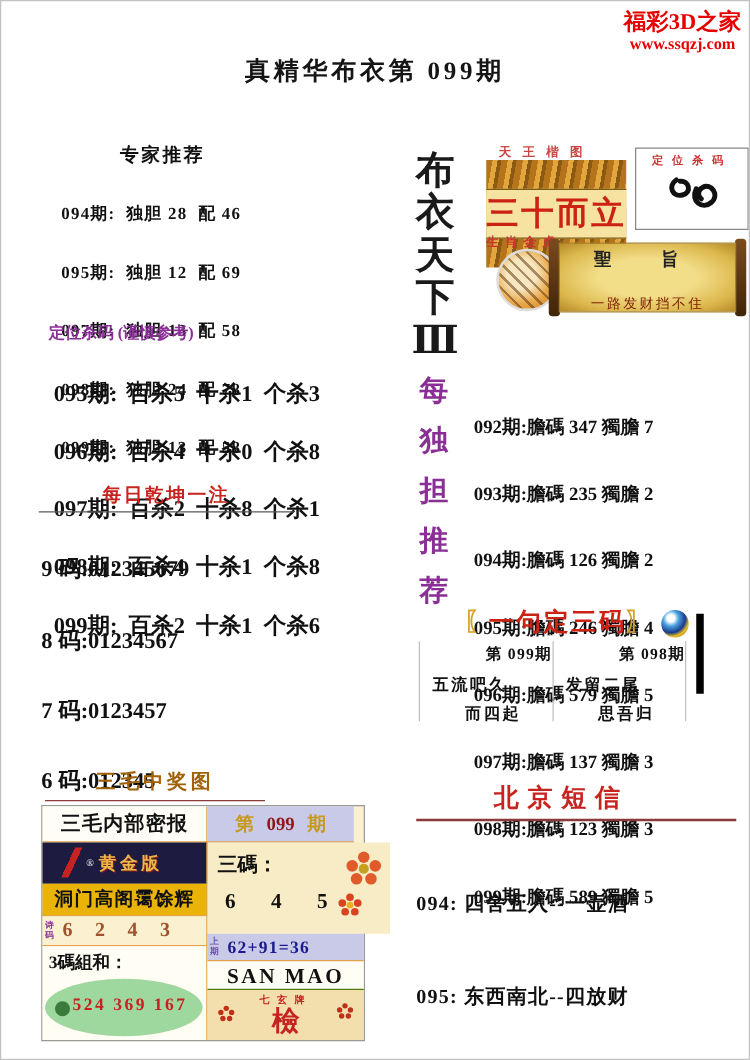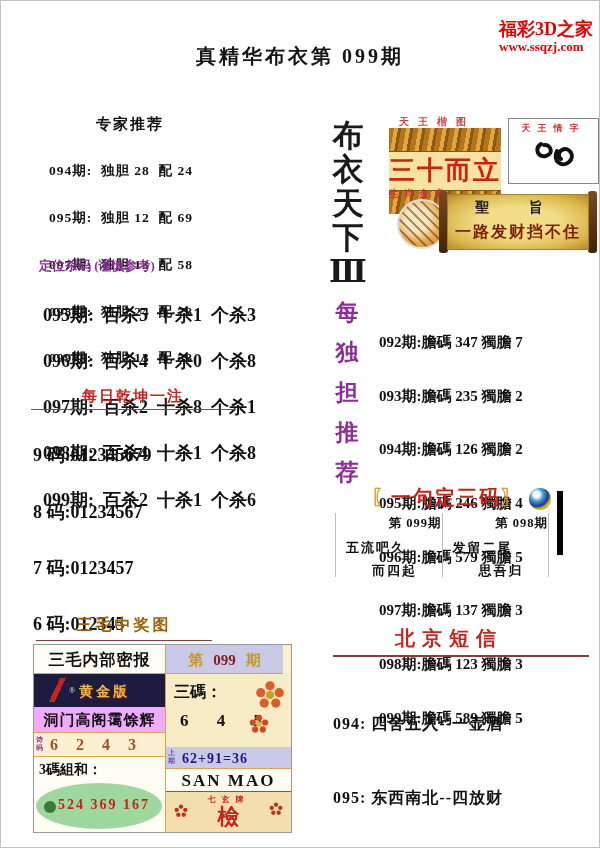--- a/index.html
+++ b/index.html
@@ -4,21 +4,21 @@
 <style>
   html,body{margin:0;padding:0;background:#e8e8e8;}
   .page{
     position:relative; width:598px; height:846px; margin:0 auto;
     background:#ffffff; border:1px solid #c2c2c2; overflow:hidden;
     font-family:"Liberation Serif","DejaVu Serif",serif; color:#111;
   }
   .abs{position:absolute;}
   .pre{white-space:pre;}
   
-  .logo{top:6px; right:6px; text-align:left; line-height:1.15;margin-top:12px;}
+  .logo{top:6px; right:6px; text-align:center; line-height:1.15;}
   .logo .l1{font-size:18px; font-weight:bold; color:#e60000;}
   .logo .l2{font-size:13px; font-weight:bold; color:#e60000;}
   .main-title{top:42px; left:0; width:100%; text-align:center;
     font-size:20px; font-weight:bold; letter-spacing:3px; color:#151515;}
   
   .expert-title{left:95px; top:114px; font-size:15px; font-weight:bold; letter-spacing:2px;}
   .expert-rows{left:48px; top:131px; font-size:13.5px; font-weight:600; line-height:15.6px; letter-spacing:1px;}
   .kill-title{left:38px; top:256px; font-size:13px; font-weight:bold; color:#8a2f96;}
   .kill-rows{left:42px; top:276px; font-size:18px; font-weight:bold; line-height:15.4px;}
   .daily-wrap{left:30px; top:386px; width:204px; text-align:center;
@@ -39,38 +39,38 @@
     border-bottom:1px solid #e0a24a; text-align:center; line-height:29px;}
   .sm-r1r .gold{color:#c8991a; font-weight:bold; font-size:15px;}
   .sm-r1r .num{color:#8b1a1a; font-weight:bold; font-size:15px; padding:0 6px;}
   .sm-banner{left:0; top:29px; width:132px; height:33px; background:#1d1b40;
     border-right:1px solid #e0a24a; text-align:center; line-height:33px;}
   .sm-banner .reg{color:#eee; font-size:8px; vertical-align:top;}
   .sm-banner .gold{color:#e8b84a; font-weight:bold; font-size:14px; letter-spacing:3px;
     text-shadow:1px 1px 0 #8c1a1a;}
   .sm-banner::after{content:""; position:absolute; left:8px; top:4px; width:30px; height:24px;
     background:linear-gradient(115deg, transparent 44%, #c62222 44%, #c62222 58%, transparent 58%);}
-  .sm-poem{left:0; top:62px; width:132px; height:26px; background:#f0abfc;
+  .sm-poem{left:0; top:62px; width:132px; height:26px; background:#eab308;
     border-right:1px solid #e0a24a; border-bottom:1px solid #e0a24a;
     font-size:15px; font-weight:bold; text-align:center; line-height:26px; letter-spacing:1px;}
   .sm-codes{left:0; top:88px; width:132px; height:24px; background:#fbf1d0;
     border-right:1px solid #e0a24a; border-bottom:1px solid #e0a24a; line-height:24px;}
   .sm-codes .tiny{position:absolute; left:2px; top:3px; width:9px; font-size:7px; line-height:8px;
     color:#8a2f96; font-weight:bold;}
   .sm-codes .digits{margin-left:16px; color:#a0522d; font-weight:bold; font-size:16px; letter-spacing:7px;}
   .sm-group{left:0; top:112px; width:132px; height:75px; background:#fffdf4;
     border-right:1px solid #e0a24a;}
   .sm-group .lab{font-size:14px; font-weight:bold; margin:4px 0 0 5px;}
   .sm-ellipse{position:absolute; left:2px; top:26px; width:126px; height:46px;
     background:#9fd89f; border-radius:50%; }
   .sm-ellipse .nums{position:absolute; left:22px; top:14px; color:#c62222; font-weight:bold;
     font-size:14px; letter-spacing:2px;}
   .sm-ellipse .pet{position:absolute; left:8px; top:18px; width:12px; height:12px;
     border-radius:50%; background:#3a7a3a;}
-  .sm-three{left:132px; top:29px; width:125px; height:73px; background:#f7ecc6;}
+  .sm-three{left:132px; top:29px; width:146px; height:73px; background:#f7ecc6;}
   .sm-three .lab{font-size:16px; font-weight:bold; margin:8px 0 0 8px;}
   .sm-three .digits{font-size:17px; font-weight:bold; letter-spacing:12px; margin:8px 0 0 14px;}
   .sm-sum{left:132px; top:102px; width:125px; height:21px; background:#c9c9e8; line-height:21px;}
   .sm-sum .tiny{position:absolute; left:2px; top:2px; width:9px; font-size:7px; line-height:8px;
     color:#6a4fb0; font-weight:bold;}
   .sm-sum .txt{margin-left:16px; color:#1a1a8c; font-weight:bold; font-size:14px; letter-spacing:1px;}
   .sm-en{left:132px; top:123px; width:125px; height:24px; background:#fffdf4;
     border-top:1px solid #e0a24a; border-bottom:1px solid #4d7c0f;
     font-size:17px; font-weight:bold; letter-spacing:2px; text-align:center; line-height:24px;}
   .sm-seal{left:132px; top:147px; width:125px; height:40px; background:#f3dfae; text-align:center;}
@@ -96,21 +96,21 @@
       repeating-linear-gradient(45deg, rgba(90,50,10,0) 0 5px, rgba(90,50,10,.5) 5px 7px),
       radial-gradient(circle at 40% 40%, #f7e7c0 0 30%, #e8a84a 60%, #c87820 100%);}
   .scroll{left:438px; top:190px; width:158px; height:62px;}
   .scroll .rod{position:absolute; top:0; width:9px; height:62px; border-radius:3px;
     background:linear-gradient(#7a4a1e,#3f2508);}
   .scroll .rodl{left:0;} .scroll .rodr{right:0;}
   .scroll .body{position:absolute; left:8px; right:8px; top:3px; bottom:3px;
     background:radial-gradient(ellipse at center, #f2dd88 0 40%, #dcb84e 75%, #b68a28 100%);
     border:1px solid #a5812d; text-align:center;}
   .scroll .t1{font-size:14px; font-weight:bold; letter-spacing:18px; color:#222; margin-top:4px;}
-  .scroll .t2{font-size:16px; font-weight:bold; color:#7c1f00; letter-spacing:2px; margin-top:5px;}
+  .scroll .t2{font-size:11px; font-weight:normal; color:#7c1f00; letter-spacing:2px; margin-top:18px;}
   .dandan-vert{left:331px; top:296px; width:30px; display:flex; flex-direction:column;
     gap:9px; text-align:center; font-size:23px; font-weight:bold; color:#8a2f96;}
   .danma-rows{left:378px; top:297px; font-size:15px; font-weight:bold; line-height:17.9px;}
   .sent-head{left:370px; top:483px; font-size:20px; font-weight:bold;}
   .sent-head .br{color:#d8a020;}
   .sent-head .tt{color:#cc2213; letter-spacing:2px;}
   .ball{left:528px; top:487px; width:22px; height:22px; border-radius:50%;
     background:radial-gradient(circle at 35% 30%, #ffffff 0 14%, #4aa3e0 30%, #1a3a8c 55%, #e8c020 70%, #8c1a1a 100%);}
   .vbar{left:556px; top:490px; width:6px; height:64px; background:#000;}
   .sent-table{left:334px; top:512px; width:214px; height:64px; display:flex;}
@@ -130,21 +130,21 @@
 <div class="page">
 
   <div class="abs logo">
     <div class="l1">福彩3D之家</div>
     <div class="l2">www.ssqzj.com</div>
   </div>
   <div class="abs main-title">真精华布衣第 099期</div>
 
   <div class="abs expert-title">专家推荐</div>
   <div class="abs expert-rows pre">
-    <div>094期:  独胆 28  配 24</div>
+    <div>094期:  独胆 28  配 46</div>
     <div>095期:  独胆 12  配 69</div>
     <div>097期:  独胆 13  配 58</div>
     <div>098期:  独胆 24  配 78</div>
     <div>099期:  独胆 13  配 58</div>
   </div>
 
   <div class="abs kill-title">定位杀码 (谨慎参考)</div>
   <div class="abs kill-rows pre">
     <div>095期:  百杀5  十杀1  个杀3</div>
     <div>096期:  百杀4  十杀0  个杀8</div>
@@ -252,21 +252,21 @@
     <span>下</span>
     <span>Ⅲ</span>
   </div>
   <div class="abs cap-top">天王楷图</div>
   <div class="abs gold-banner">
     <div class="band">
       <span>三十而立</span>
     </div>
   </div>
   <div class="abs white-box">
-    <div class="hd">天王情字</div>
+    <div class="hd">定位杀码</div>
     <svg width="46" height="36" viewBox="0 0 46 34" fill="none" stroke="#111" stroke-width="4" stroke-linecap="round">
       <path d="M10 8 C3 13 7 22 15 20 C23 18 20 8 13 9"></path>
       <path d="M26 15 C21 25 31 32 38 26 C45 20 38 10 31 14 C27 16 27 21 30 23"></path>
     </svg>
   </div>
   <div class="abs zodiac">生肖金虎</div>
   <div class="abs tiger"></div>
   <div class="abs scroll">
     <div class="rod rodl"></div>
     <div class="rod rodr"></div>

